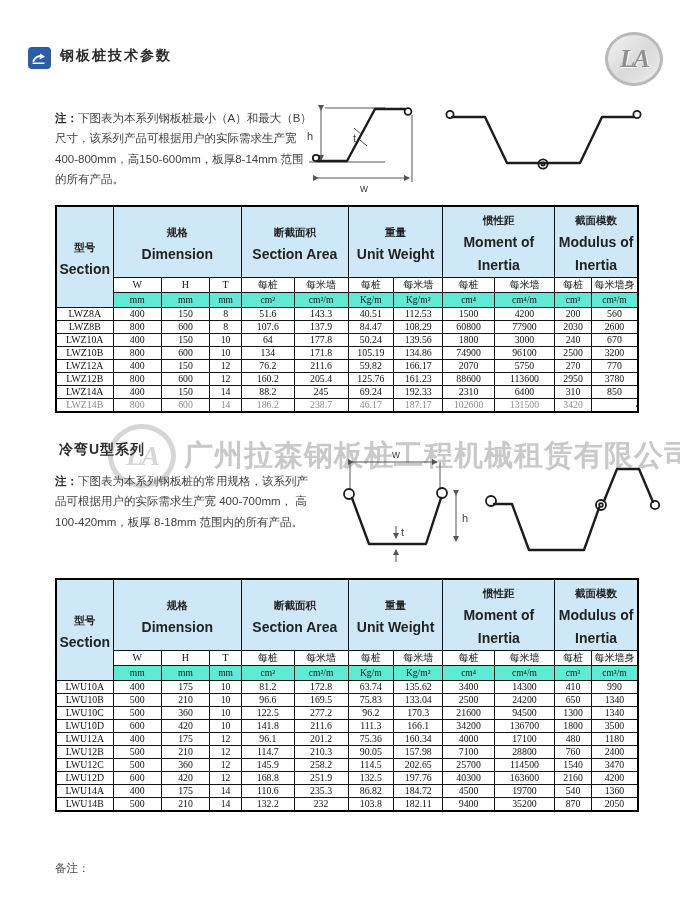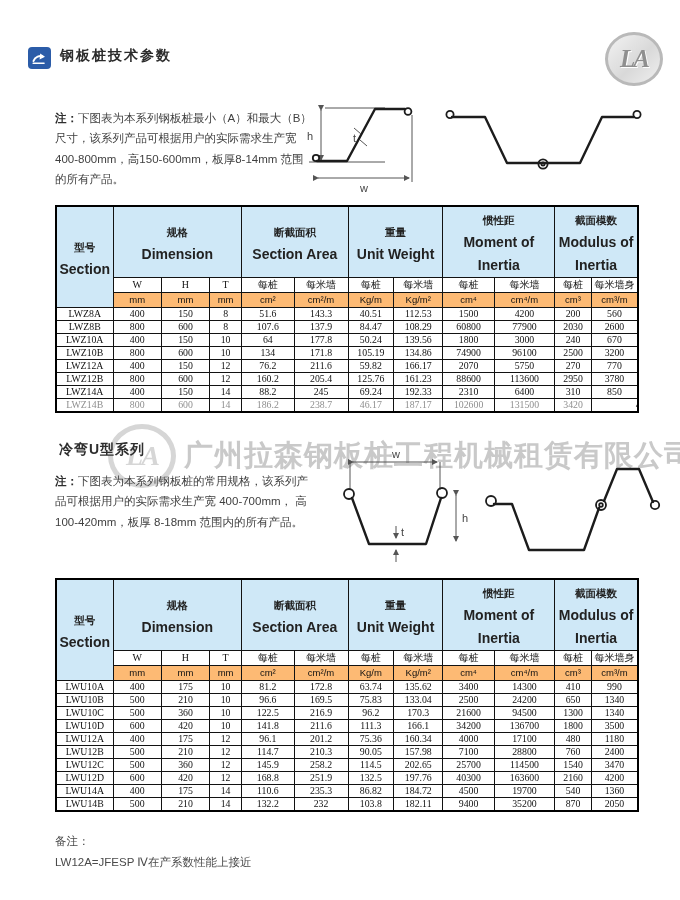--- a/index.html
+++ b/index.html
@@ -48,31 +48,31 @@
   .spec-table{position:absolute;left:55px;width:584px;border-collapse:collapse;table-layout:fixed;z-index:2;}
   .spec-table th,.spec-table td{border:1.5px solid #121212;text-align:center;vertical-align:middle;
       padding:0 1px;overflow:hidden;}
   .spec-table{border:2px solid #000;}
   .spec-table .blue{background:#cfe8f7;}
   .spec-table .zh{font-size:10.5px;color:#222;}
   .spec-table .en{font-family:Liberation Sans, sans-serif;font-size:14px;color:#222;}
   .spec-table tr.group-row th{height:48px;line-height:1.45;margin-top:37px;}
   .spec-table tr.sub-row th{height:13px;font-family:"Liberation Serif","DejaVu Serif",serif;
       font-size:10px;font-weight:normal;background:#fff;color:#111;}
-  .spec-table tr.unit-row th{height:14px;font-family:Liberation Sans, sans-serif;
-      font-size:9.5px;font-weight:normal;background:#fdba74;color:#111;}
+  .spec-table tr.unit-row th{height:14px;font-family:Liberation Serif, serif;
+      font-size:9.5px;font-weight:normal;background:#5eead4;color:#111;}
   .spec-table td{height:12px;font-family:"Liberation Serif","DejaVu Serif",serif;
       font-size:9.8px;color:#111;}
   .spec-table tr.faded td{color:#8f8f8f;text-align:center;}
   .spec-table tr.faded td:last-child{color:#000;padding-left:44px;}
   .t-lwz{top:205px;}
   .t-lwu{top:578px;}
 
   
-  .remarks{position:absolute;top:831px;left:55px;font-size:11.5px;color:#4a4a4a;line-height:1.85;z-index:2;}
+  .remarks{position:absolute;top:858px;left:55px;font-size:11.5px;color:#4a4a4a;line-height:1.85;z-index:2;}
 </style>
 </head>
 <body>
 
 <div class="page">
 
   <div class="doc-header">
     <span class="hdr-icon">
       <svg width="15" height="13" viewBox="0 0 15 13">
         <path d="M1.5 9 C3 4.5 8 3.5 10.5 4.5" stroke="#fff" stroke-width="2" fill="none" stroke-linecap="round"></path>
@@ -410,21 +410,21 @@
           <td>24200</td>
           <td>650</td>
           <td>1340</td>
         </tr>
         <tr>
           <td>LWU10C</td>
           <td>500</td>
           <td>360</td>
           <td>10</td>
           <td>122.5</td>
-          <td>216.9</td>
+          <td>277.2</td>
           <td>96.2</td>
           <td>170.3</td>
           <td>21600</td>
           <td>94500</td>
           <td>1300</td>
           <td>1340</td>
         </tr>
         <tr>
           <td>LWU10D</td>
           <td>600</td>
@@ -521,16 +521,15 @@
           <td>9400</td>
           <td>35200</td>
           <td>870</td>
           <td>2050</td>
         </tr>
       </tbody>
   </table>
 
   <div class="remarks">
     <div>备注：</div>
-    <div>LW12A=JFESP Ⅳ在产系数性能上接近</div>
   </div>
 
 </div>
 
 </body></html>

